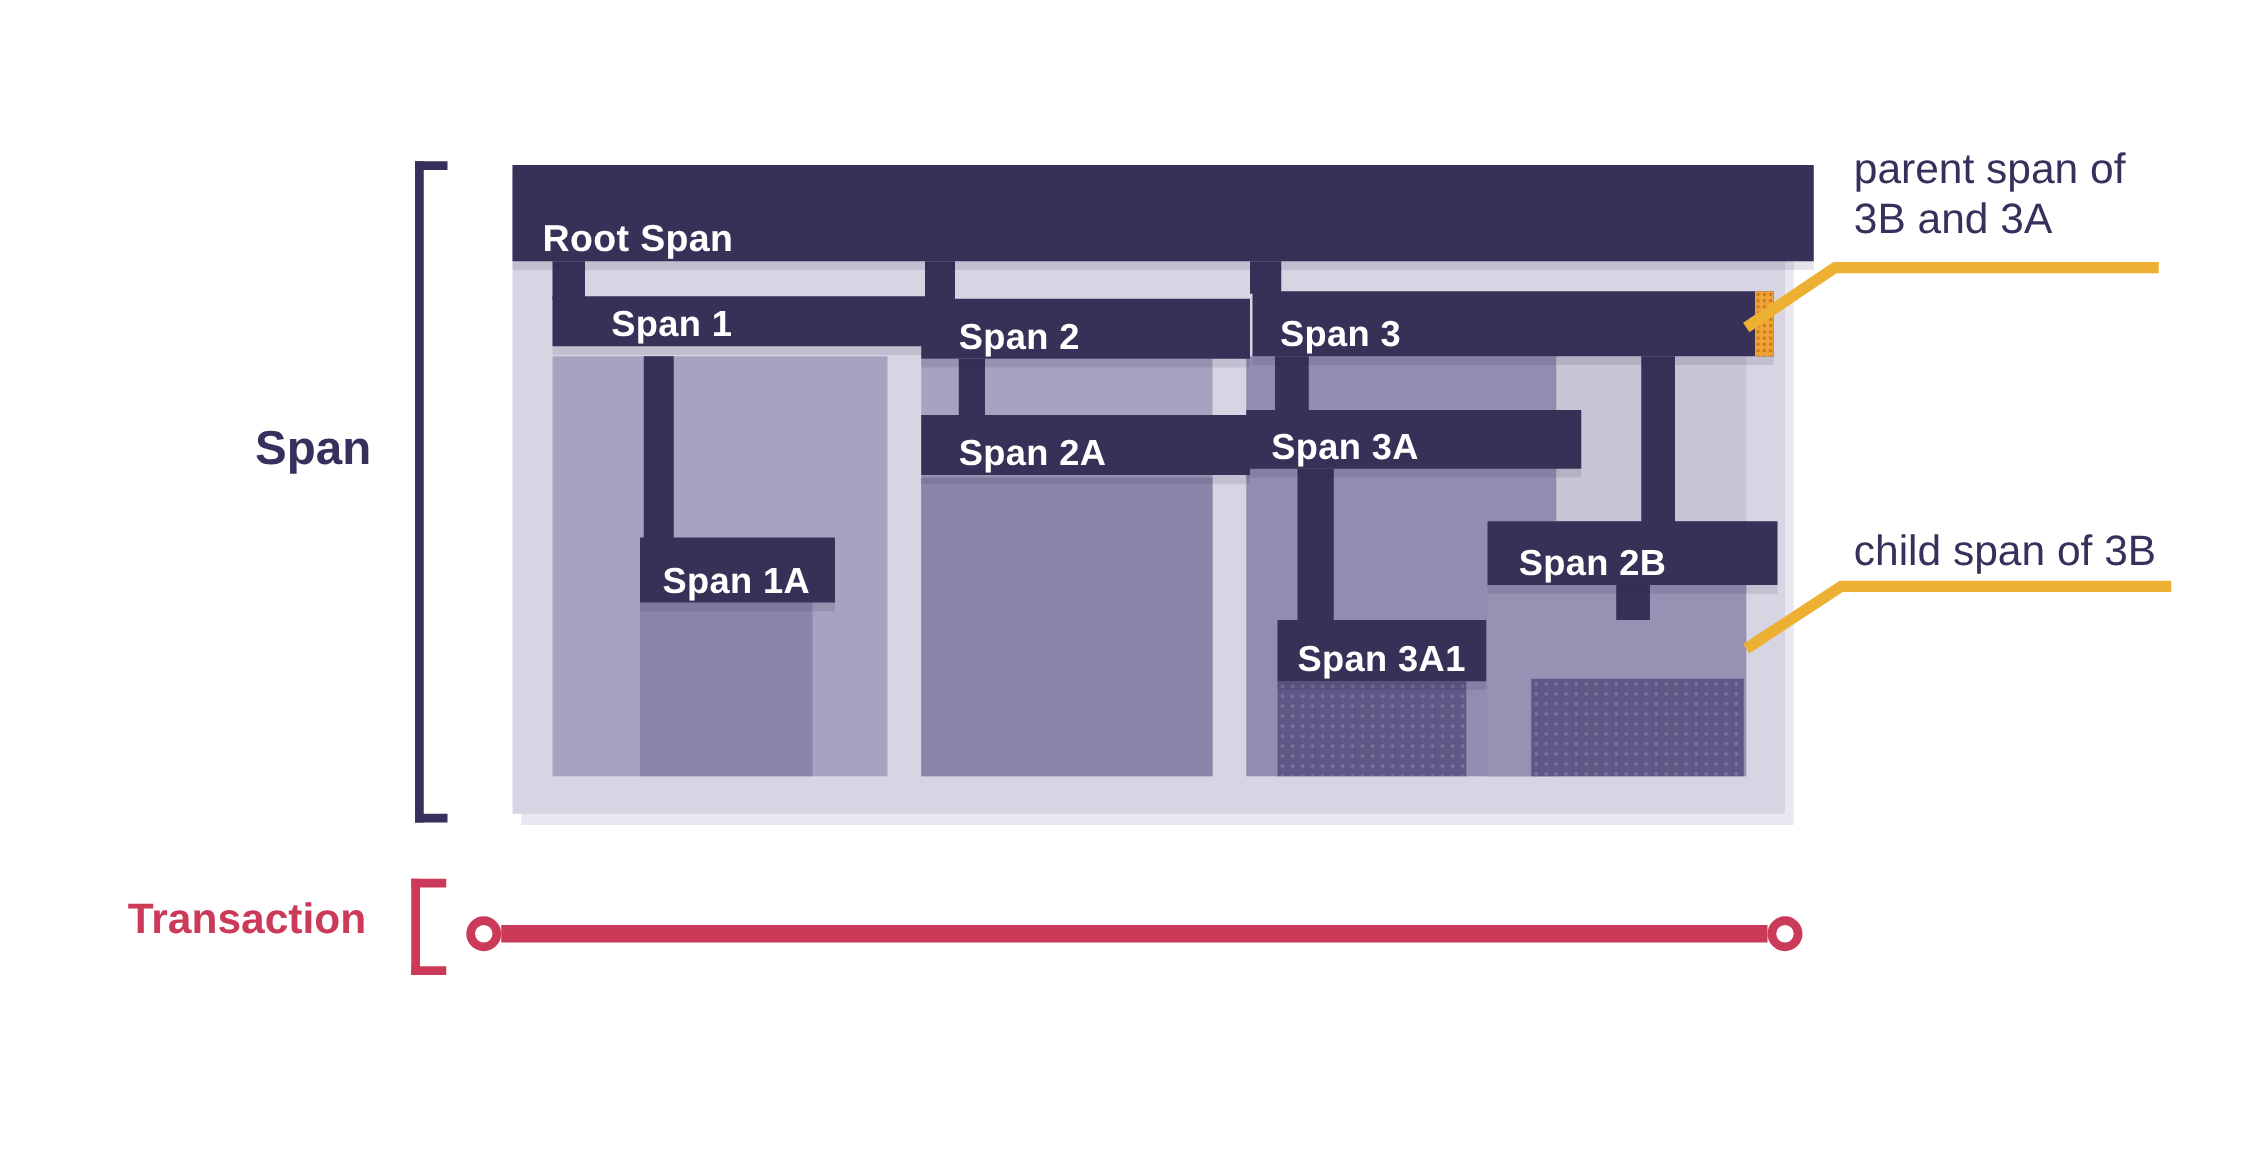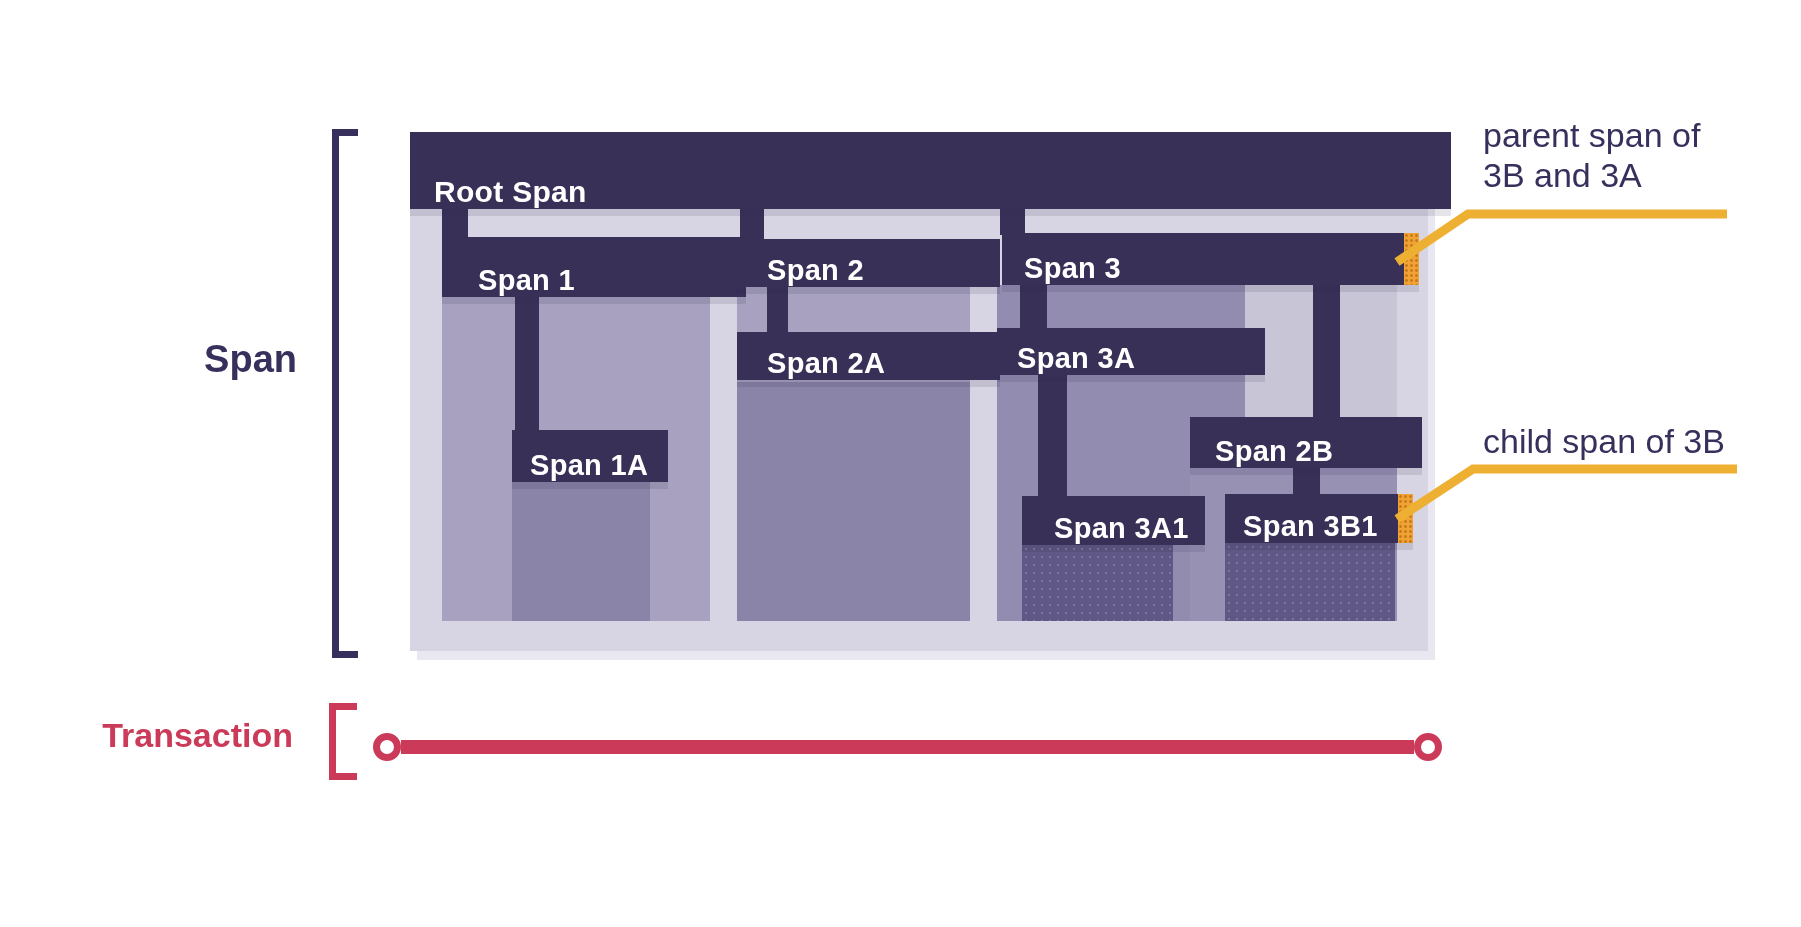--- a/index.html
+++ b/index.html
@@ -46,41 +46,41 @@
   .marker{
     position:absolute;right:0;top:0;width:15px;height:100%;
     background-color:var(--orange);
     background-image:radial-gradient(var(--orange-dot) 1.3px, transparent 1.5px);
     background-size:5px 5px;box-shadow:none;
   }
   
   .root-bar{left:0;top:0;width:1017px;height:77px;padding-left:24px;font-size:30px;}
   
   .c-r1  {left:32px; top:77px; width:26px;height:31px;}
-  .bar1  {left:32px; top:105px;width:268px;height:60px;padding-left:36px;}
+  .bar1  {left:32px; top:105px;width:268px;height:40px;padding-left:47px;}
   .fill1 {left:32px; top:153px;width:268px;height:336px;background:var(--fill-span1);}
   .c-11a {left:105px;top:153px;width:24px;height:148px;}
   .bar1a {left:102px;top:298px;width:138px;height:52px;padding-left:18px;}
   .fill1a{left:102px;top:350px;width:138px;height:139px;background:var(--fill-child);}
   
   .c-r2  {left:330px;top:77px; width:24px;height:32px;}
   .bar2  {left:327px;top:107px;width:233px;height:48px;padding-left:30px;}
   .fill2 {left:327px;top:155px;width:233px;height:334px;background:var(--fill-span2);}
   .c-22a {left:357px;top:155px;width:21px;height:48px;}
   .bar2a {left:327px;top:200px;width:233px;height:48px;padding-left:30px;}
   .fill2a{left:327px;top:250px;width:233px;height:239px;background:var(--fill-child);}
   
   .c-r3   {left:590px;top:77px; width:25px;height:26px;}
   .bar3   {left:592px;top:101px;width:395px;height:52px;padding-left:22px;}
   .fill3  {left:592px;top:153px;width:395px;height:336px;background:var(--fill-span3);}
   .blk3a  {left:587px;top:153px;width:248px;height:336px;background:var(--fill-span3a);}
   .c-33a  {left:610px;top:153px;width:27px;height:45px;}
   .bar3a  {left:587px;top:196px;width:248px;height:47px;padding-left:20px;}
   .c-3a1  {left:628px;top:243px;width:29px;height:123px;}
-  .bar3a1 {left:612px;top:364px;width:151px;height:49px;padding-left:32px;}
+  .bar3a1 {left:612px;top:364px;width:151px;height:49px;padding-left:16px;}
   .fill3a1{left:612px;top:413px;width:151px;height:76px;}
   .c-33b  {left:903px;top:153px;width:27px;height:135px;}
   .blk3b  {left:780px;top:285px;width:207px;height:204px;background:var(--fill-span3b);}
   .bar3b  {left:780px;top:285px;width:207px;height:51px;padding-left:25px;}
   .c-3b1  {left:883px;top:336px;width:27px;height:28px;}
   .bar3b1 {left:815px;top:362px;width:170px;height:49px;padding-left:18px;}
   .fill3b1{left:815px;top:411px;width:170px;height:78px;}
   
   .label{position:absolute;font-weight:bold;line-height:1.15;}
   .spans-label{right:1504px;top:338px;font-size:38px;color:var(--navy);}
@@ -154,24 +154,20 @@
     </div>
     <div class="bar bar3a">
       <span>Span 3A</span>
     </div>
     <div class="bar bar3a1">
       <span>Span 3A1</span>
     </div>
     <div class="bar bar3b">
       <span>Span 2B</span>
     </div>
-    <div class="bar bar3b1">
-      <span>Span 3B1</span>
-      <span class="marker"></span>
-    </div>
   </div>
 
   <svg class="overlay" viewBox="0 0 1801 927">
     <polyline points="1397,262 1468,214 1727,214"></polyline>
     <polyline points="1397,519 1473,469 1737,469"></polyline>
   </svg>
 
   <div class="annotation annotation-parent">
     <div>parent span of</div>
     <div>3B and 3A</div>

